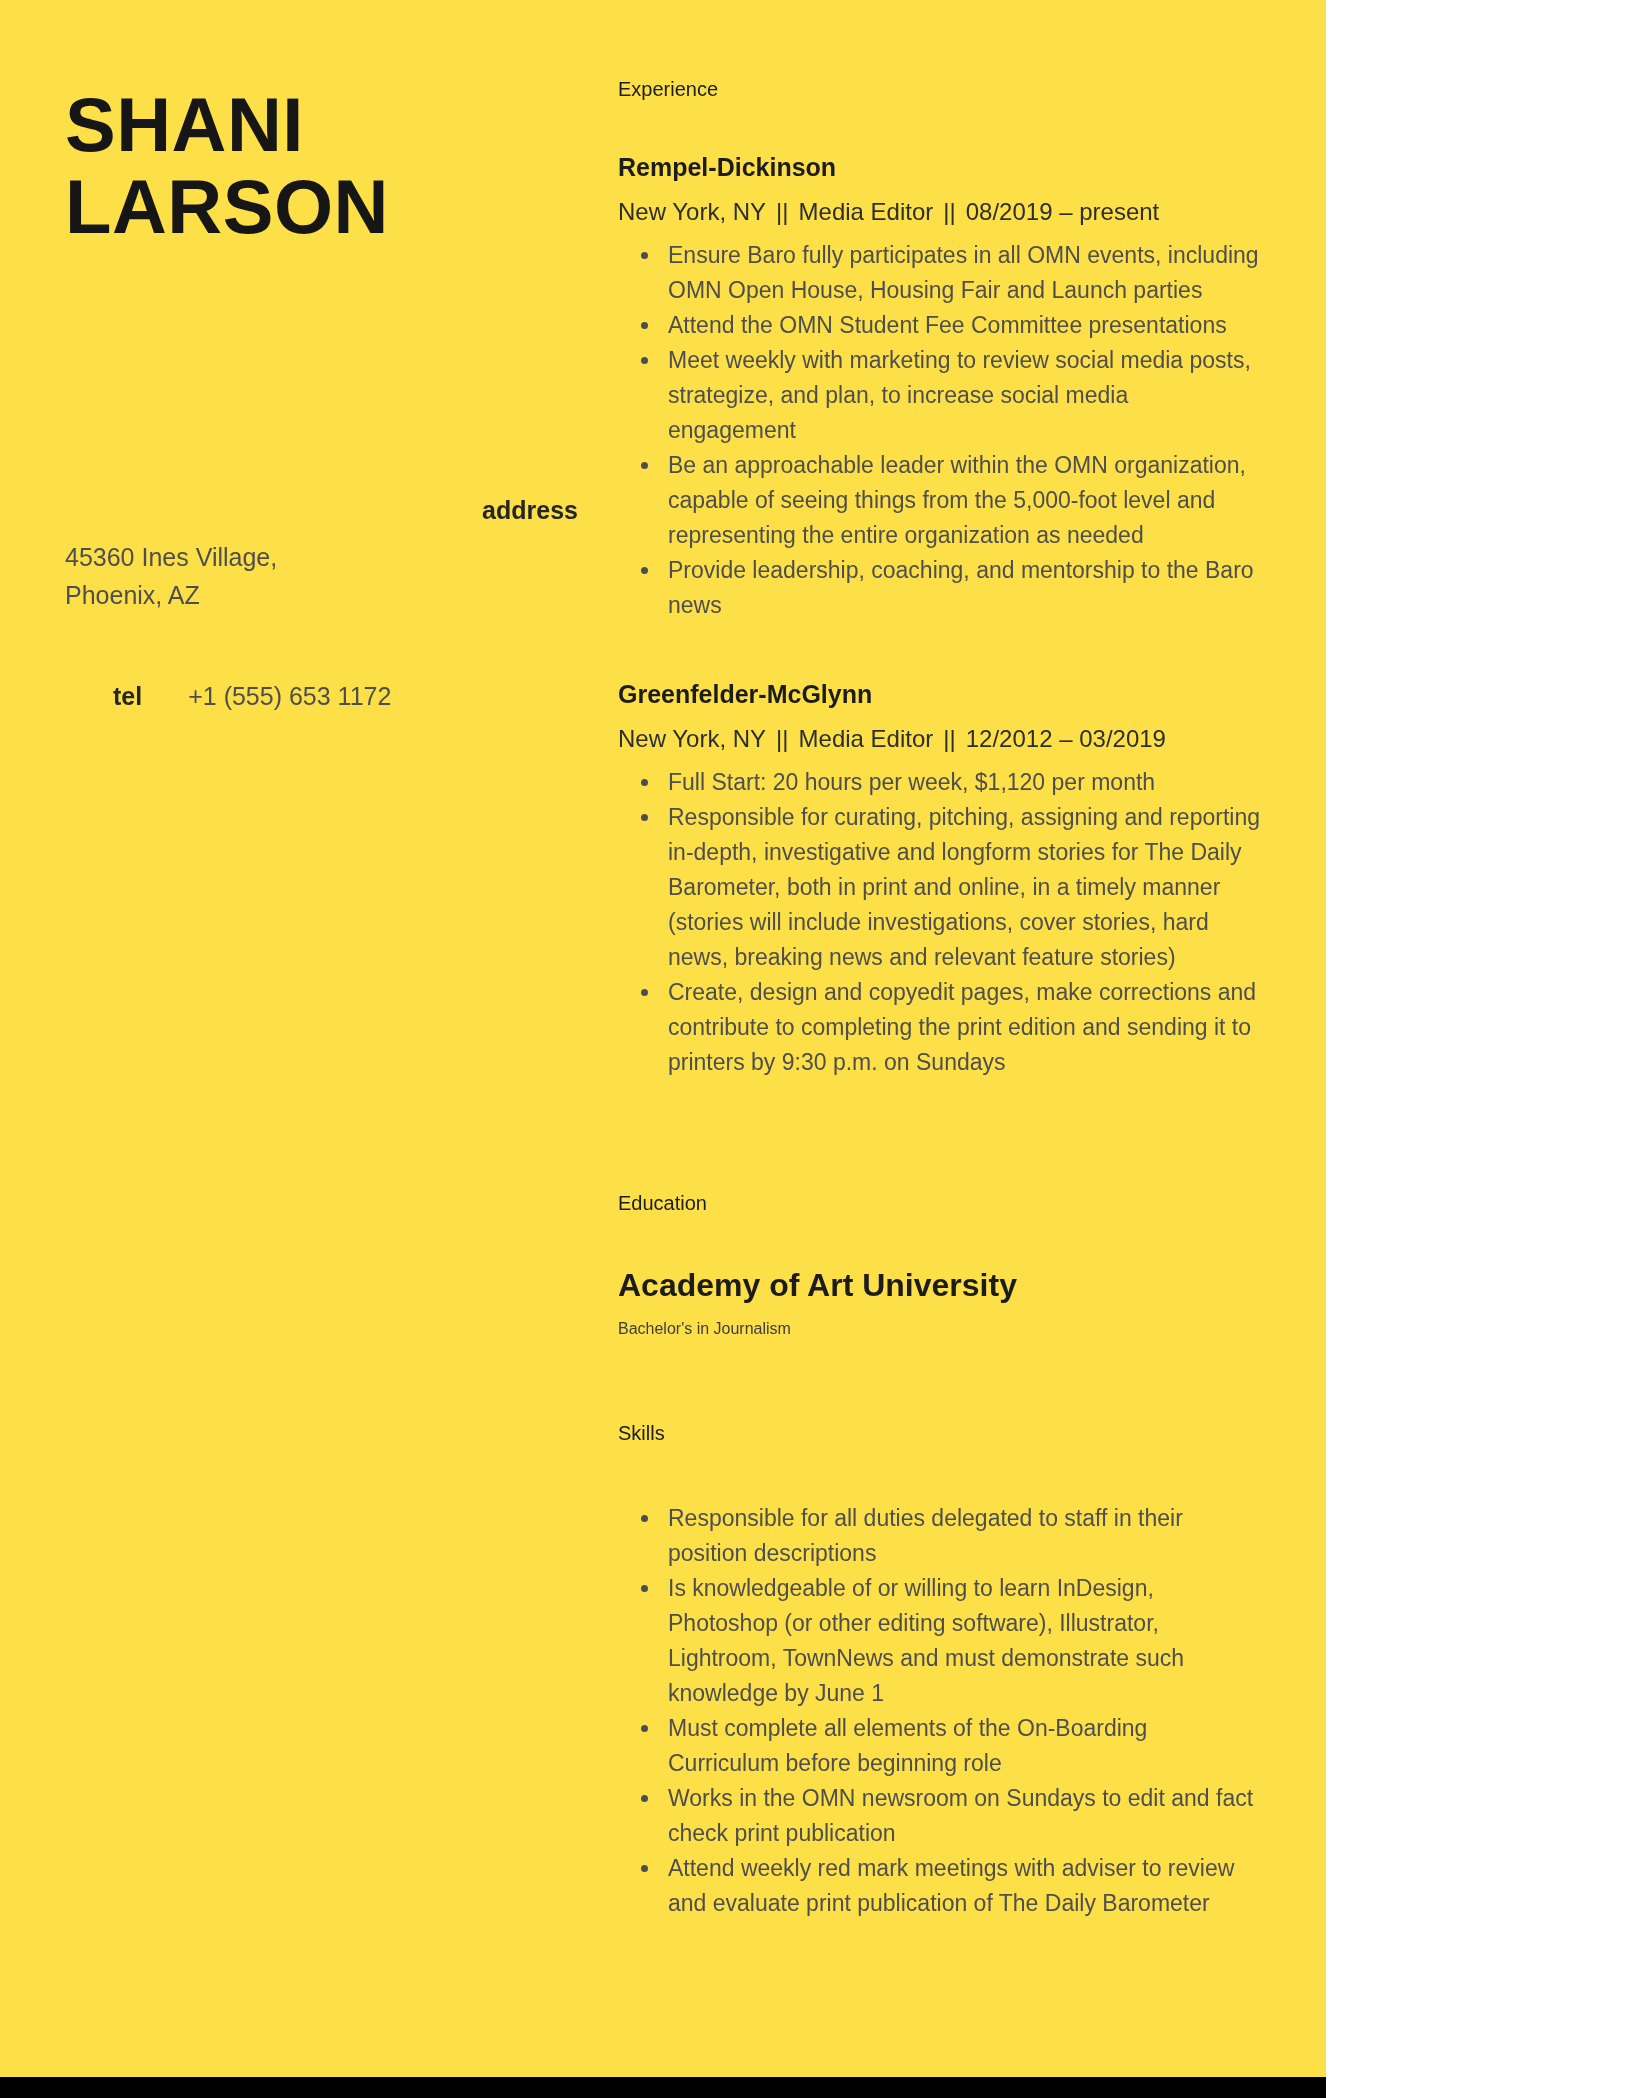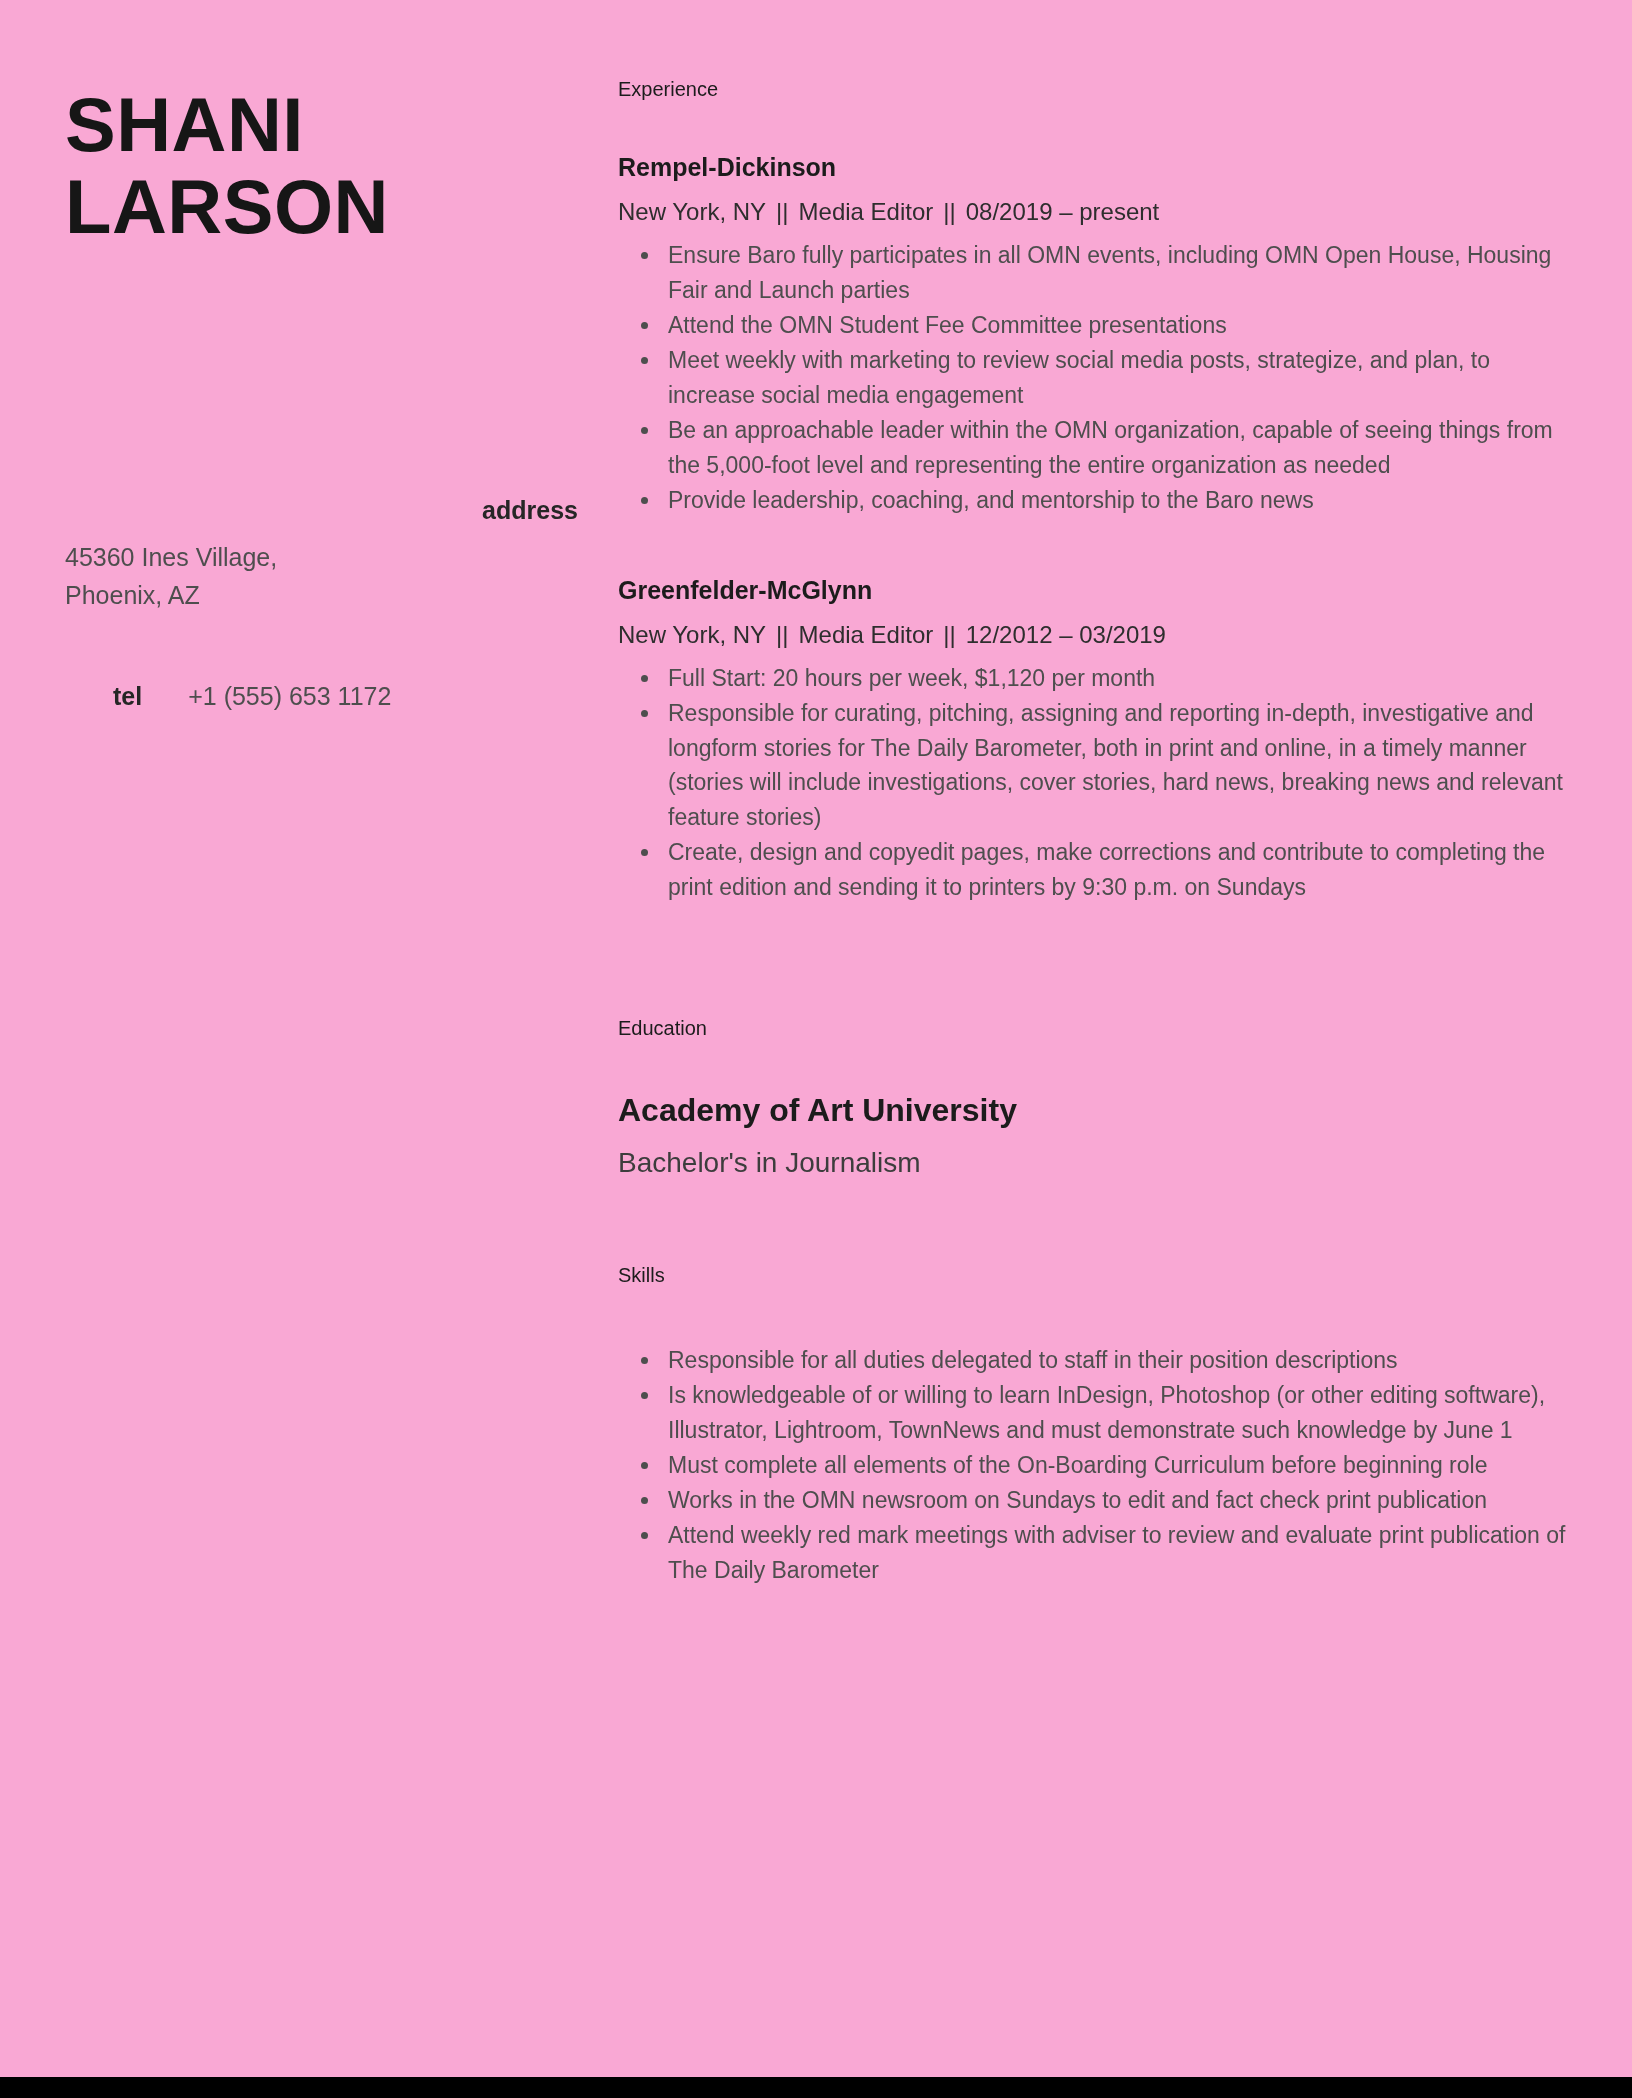--- a/index.html
+++ b/index.html
@@ -1,23 +1,23 @@
 <!DOCTYPE html>
 <html><head>
 <meta charset="utf-8">
 <style>
   * { box-sizing: border-box; }
   html, body { margin: 0; padding: 0; background: #ffffff; }
   body { font-family: "Liberation Sans", "DejaVu Sans", sans-serif; }
 
   .page {
     position: relative;
-    width: 1632px;
+    width: 1326px;
     height: 2098px;
-    background: #f9a8d4;
+    background: #fde047;
     overflow: hidden;
   }
 
   .columns { display: flex; width: 100%; }
 
   
   .sidebar {
     flex: 0 0 618px;
     width: 618px;
     padding: 84px 40px 0 65px;
@@ -85,21 +85,21 @@
   }
 
   .education-section { margin-top: 112px; }
   .school {
     margin: 0 0 14px 0;
     font-size: 32px;
     font-weight: bold;
     color: #1c1c1c;
   }
   .degree {
-    font-size: 28px;
+    font-size: 16px;
     color: #3d3d3d;
     line-height: 1.4;
   }
 
   .skills-section { margin-top: 82px; }
   .skills-section .section-heading { margin-bottom: 56px; }
 
   
   .footer-bar {
     position: absolute;

